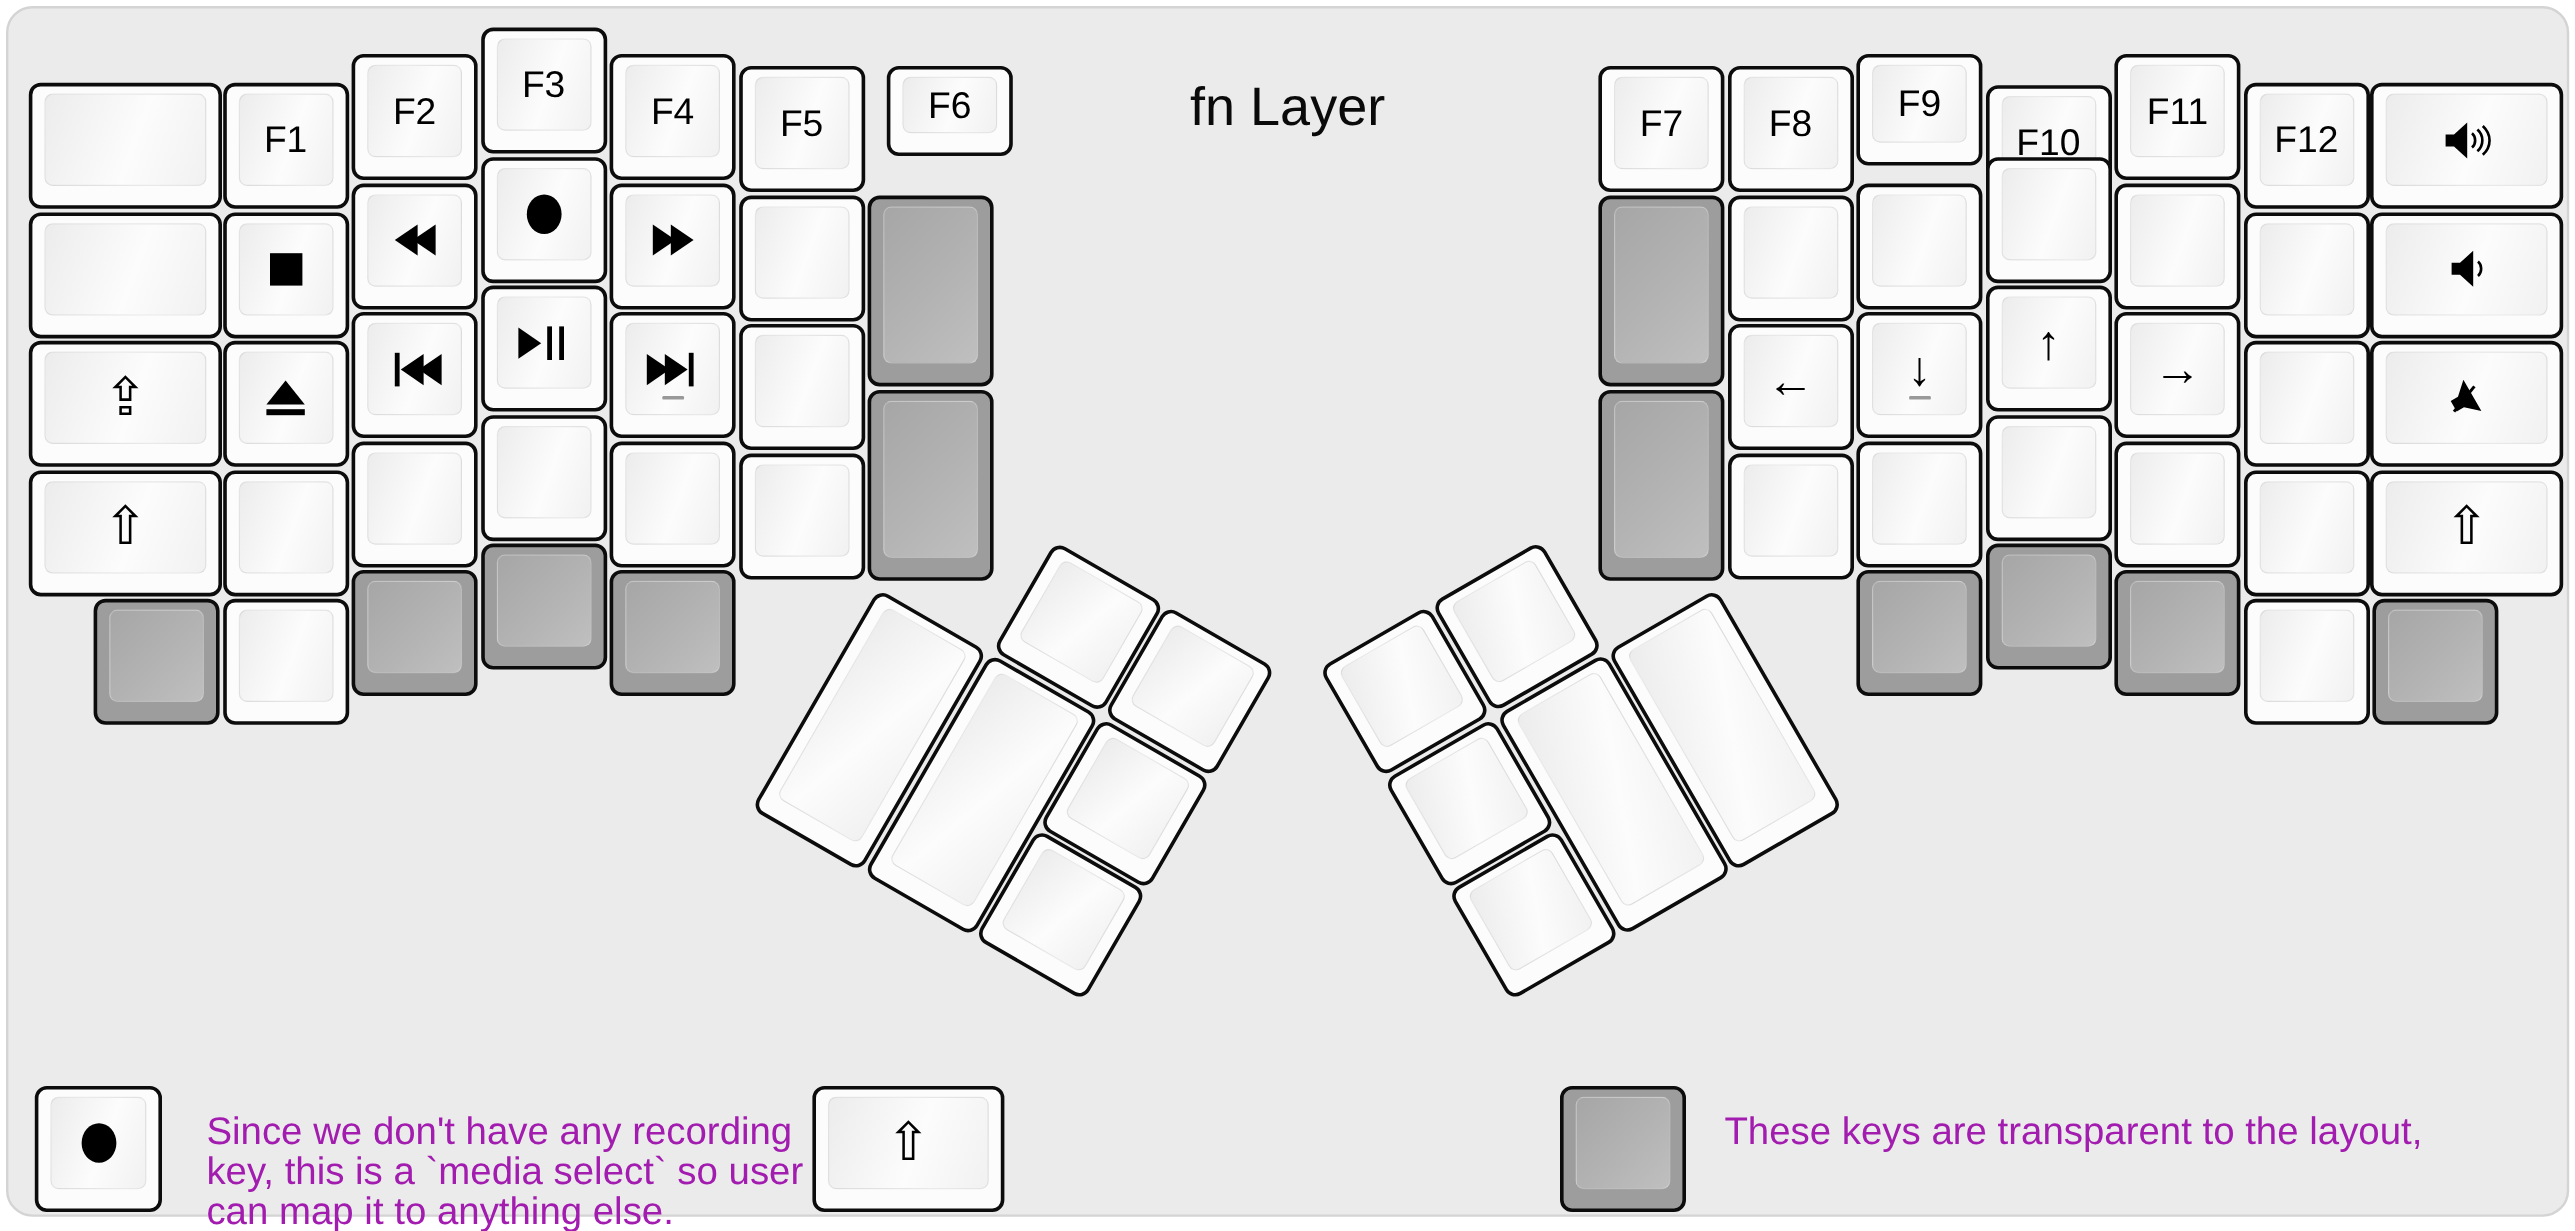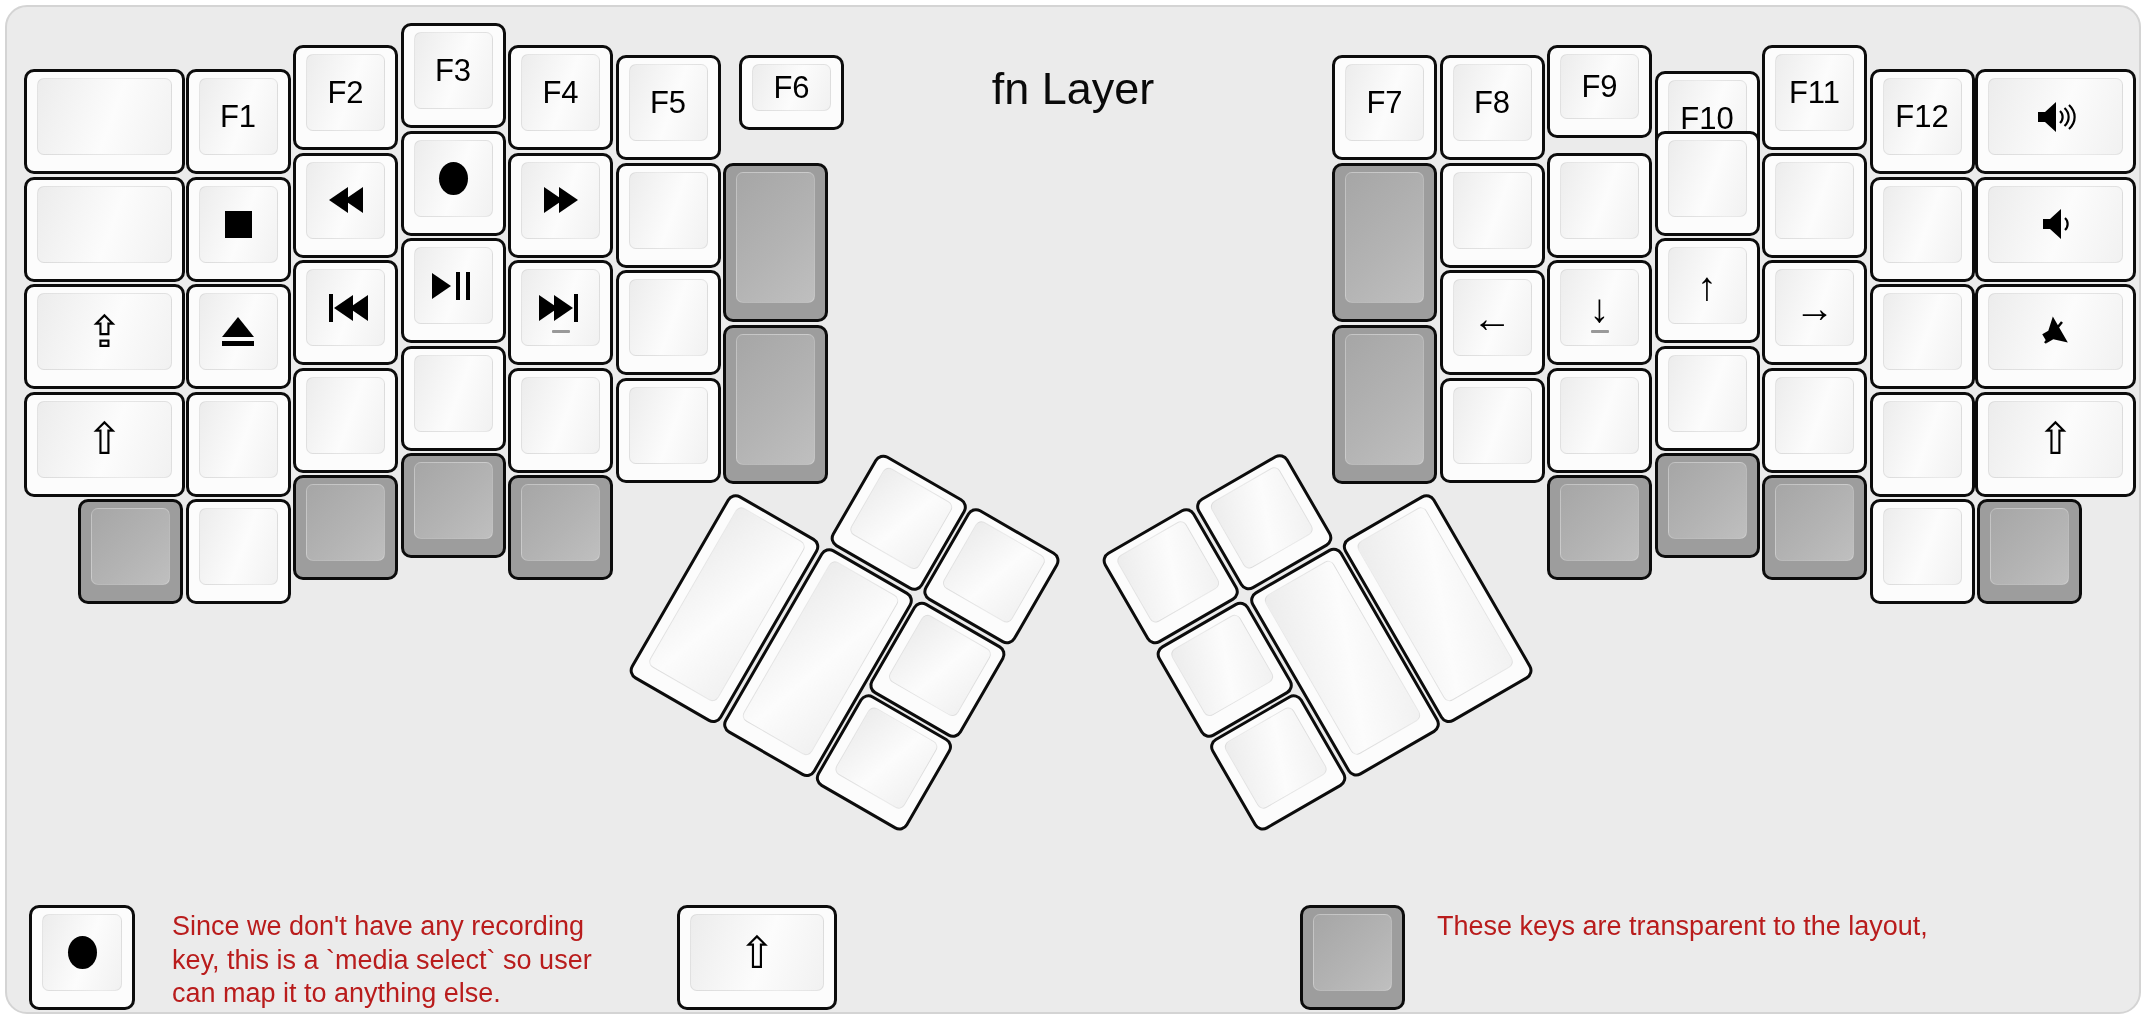--- a/index.html
+++ b/index.html
@@ -30,21 +30,21 @@
   .vb{width:4px;height:28px;background:#000;margin:0 3px;}
   .ej{display:flex;flex-direction:column;align-items:center;}
   .ejt{width:0;height:0;border-left:16px solid transparent;border-right:16px solid transparent;
        border-bottom:20px solid #000;}
   .ejb{width:32px;height:5px;background:#000;margin-top:4px;}
   .mark{position:absolute;bottom:12px;left:50%;transform:translateX(-50%);
         width:18px;height:3px;background:#999;border-radius:1px;}
   .thumb{position:absolute;width:323px;height:323px;transform-origin:0 0;}
   #title{position:absolute;left:0;right:0;top:56px;text-align:center;
          font-size:45px;color:#0a0a0a;}
-  .ltext{position:absolute;font-size:27px;line-height:33.5px;color:#b91c1c;}
+  .ltext{position:absolute;font-size:32px;line-height:33.5px;color:#a21caf;margin-top:16px;}
 </style>
 </head>
 <body>
 
 <div id="stage">
   <div id="frame">
     <div id="title">fn Layer</div>
     <div id="keys-root">
         <div class="key white" style="left: 17px; top: 62px; width: 161px; height: 105px;">
           <div class="ktop"></div>

